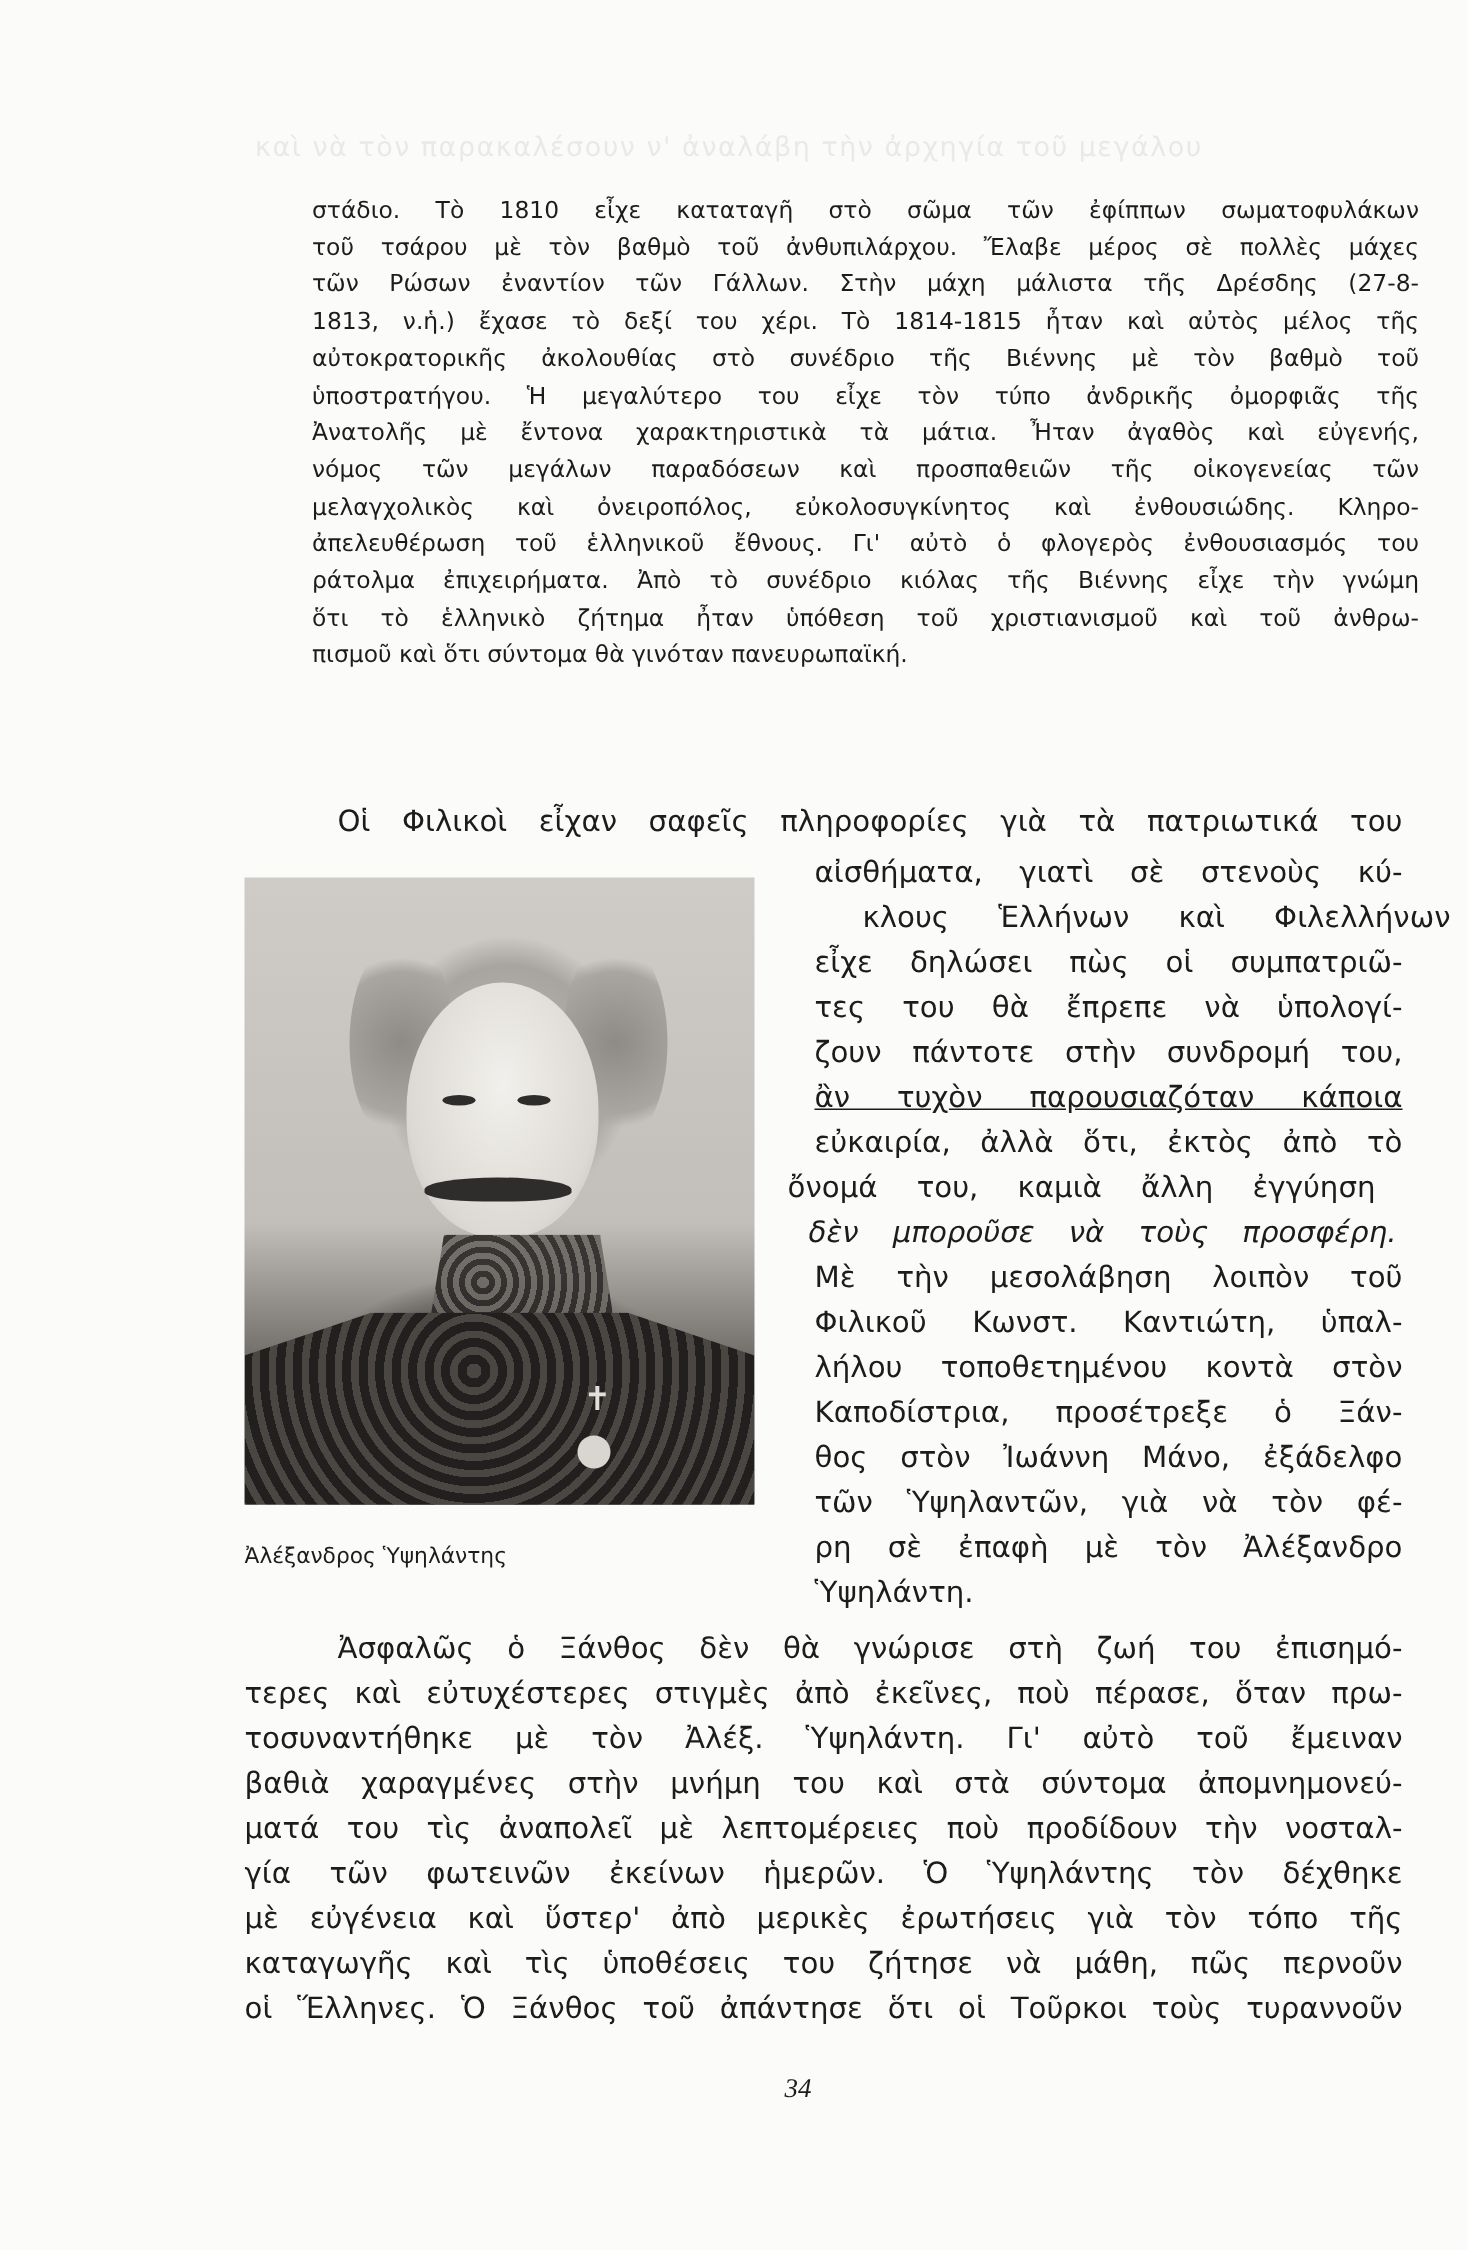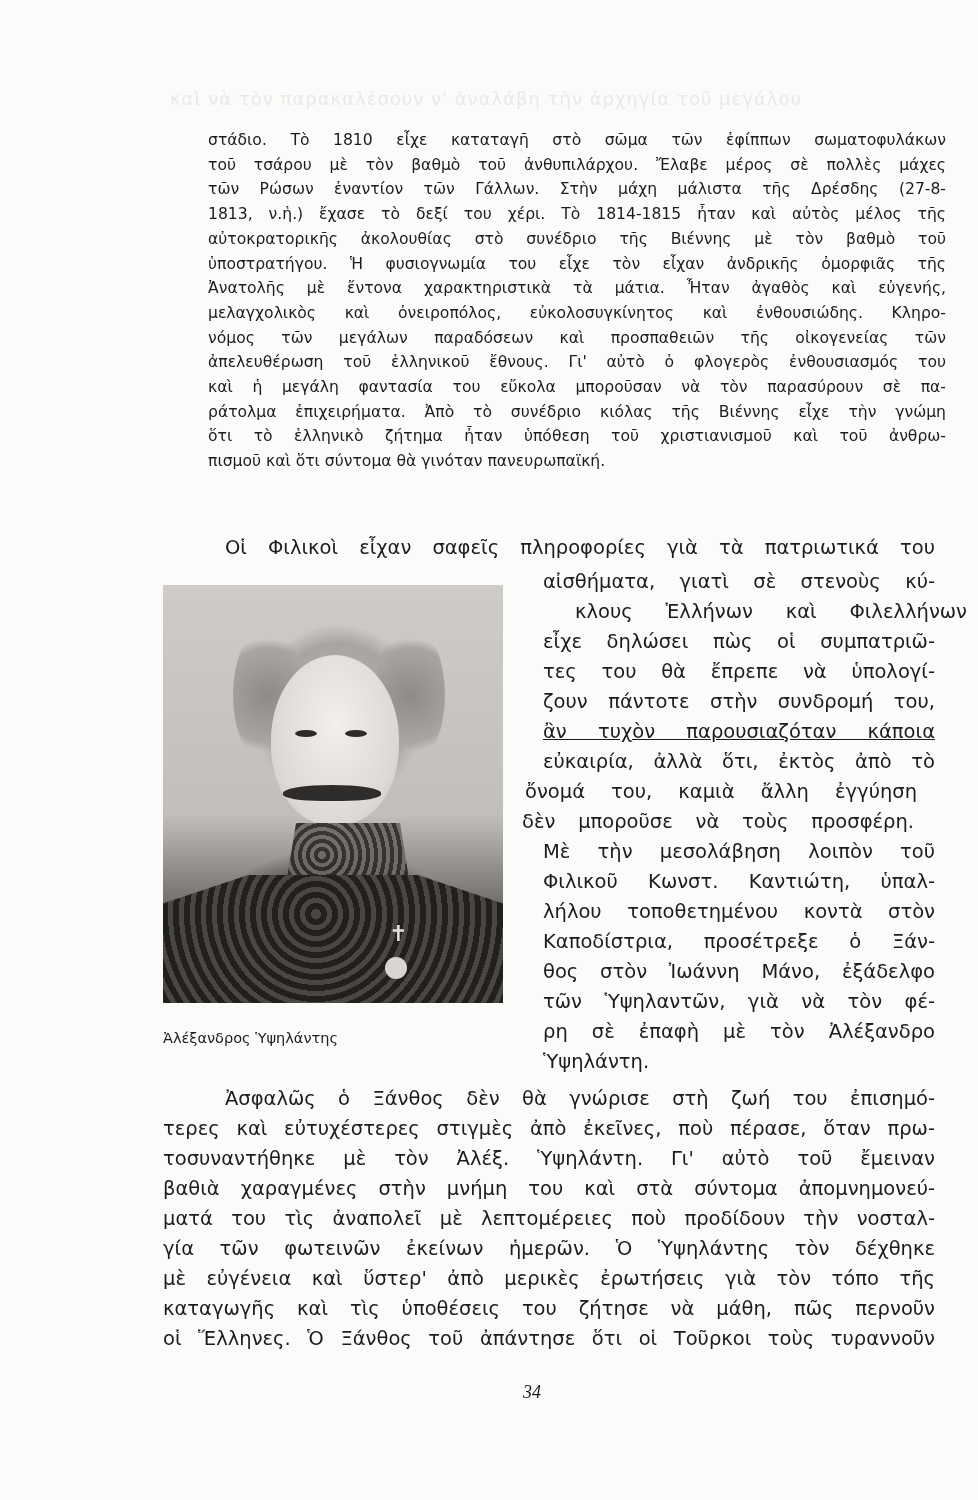--- a/index.html
+++ b/index.html
@@ -90,43 +90,42 @@
 <body>
 
 <div class="bleed">καὶ νὰ τὸν παρακαλέσουν ν' ἀναλάβη τὴν ἀρχηγία τοῦ μεγάλου</div>
 
 <div class="intro">
   <span class="line">στάδιο. Τὸ 1810 εἶχε καταταγῆ στὸ σῶμα τῶν ἐφίππων σωματοφυλάκων</span>
   <span class="line">τοῦ τσάρου μὲ τὸν βαθμὸ τοῦ ἀνθυπιλάρχου. Ἔλαβε μέρος σὲ πολλὲς μάχες</span>
   <span class="line">τῶν Ρώσων ἐναντίον τῶν Γάλλων. Στὴν μάχη μάλιστα τῆς Δρέσδης (27-8-</span>
   <span class="line">1813, ν.ἡ.) ἔχασε τὸ δεξί του χέρι. Τὸ 1814-1815 ἦταν καὶ αὐτὸς μέλος τῆς</span>
   <span class="line">αὐτοκρατορικῆς ἀκολουθίας στὸ συνέδριο τῆς Βιέννης μὲ τὸν βαθμὸ τοῦ</span>
-  <span class="line">ὑποστρατήγου. Ἡ φυσιογνωμία του εἶχε τὸν εἶχαν ἀνδρικῆς ὀμορφιᾶς τῆς</span>
+  <span class="line">ὑποστρατήγου. Ἡ μεγαλύτερο του εἶχε τὸν τύπο ἀνδρικῆς ὀμορφιᾶς τῆς</span>
   <span class="line">Ἀνατολῆς μὲ ἔντονα χαρακτηριστικὰ τὰ μάτια. Ἦταν ἀγαθὸς καὶ εὐγενής,</span>
+  <span class="line">νόμος τῶν μεγάλων παραδόσεων καὶ προσπαθειῶν τῆς οἰκογενείας τῶν</span>
   <span class="line">μελαγχολικὸς καὶ ὀνειροπόλος, εὐκολοσυγκίνητος καὶ ἐνθουσιώδης. Κληρο-</span>
-  <span class="line">νόμος τῶν μεγάλων παραδόσεων καὶ προσπαθειῶν τῆς οἰκογενείας τῶν</span>
   <span class="line">ἀπελευθέρωση τοῦ ἑλληνικοῦ ἔθνους. Γι' αὐτὸ ὁ φλογερὸς ἐνθουσιασμός του</span>
-  <span class="line">καὶ ἡ μεγάλη φαντασία του εὔκολα μποροῦσαν νὰ τὸν παρασύρουν σὲ πα-</span>
   <span class="line">ράτολμα ἐπιχειρήματα. Ἀπὸ τὸ συνέδριο κιόλας τῆς Βιέννης εἶχε τὴν γνώμη</span>
   <span class="line">ὅτι τὸ ἑλληνικὸ ζήτημα ἦταν ὑπόθεση τοῦ χριστιανισμοῦ καὶ τοῦ ἀνθρω-</span>
   <span class="line last">πισμοῦ καὶ ὅτι σύντομα θὰ γινόταν πανευρωπαϊκή.</span>
 </div>
 
 <div class="main-line justify" style="left:225px; top:536px; width:710px;">Οἱ Φιλικοὶ εἶχαν σαφεῖς πληροφορίες γιὰ τὰ πατριωτικά του</div>
 
 <div>
   <div class="main-line justify" style="left:543px; top:570px; width:392px;">αἰσθήματα, γιατὶ σὲ στενοὺς κύ-</div>
   <div class="main-line justify" style="left:543px; top:600px; width:392px;margin-left:32px;">κλους Ἑλλήνων καὶ Φιλελλήνων</div>
   <div class="main-line justify" style="left:543px; top:630px; width:392px;">εἶχε δηλώσει πὼς οἱ συμπατριῶ-</div>
   <div class="main-line justify" style="left:543px; top:660px; width:392px;">τες του θὰ ἔπρεπε νὰ ὑπολογί-</div>
   <div class="main-line justify" style="left:543px; top:690px; width:392px;">ζουν πάντοτε στὴν συνδρομή του,</div>
   <div class="main-line justify" style="left:543px; top:720px; width:392px;text-decoration:underline;">ἂν τυχὸν παρουσιαζόταν κάποια</div>
   <div class="main-line justify" style="left:543px; top:750px; width:392px;">εὐκαιρία, ἀλλὰ ὅτι, ἐκτὸς ἀπὸ τὸ</div>
   <div class="main-line justify" style="left:525px; top:780px; width:392px;">ὄνομά του, καμιὰ ἄλλη ἐγγύηση</div>
-  <div class="main-line justify" style="left:522px; top:810px; width:392px;">δὲν μποροῦσε νὰ τοὺς προσφέρη.</div>
+  <div class="main-line justify" style="left:539px; top:810px; width:392px;font-style:italic;">δὲν μποροῦσε νὰ τοὺς προσφέρη.</div>
   <div class="main-line justify" style="left:543px; top:840px; width:392px;">Μὲ τὴν μεσολάβηση λοιπὸν τοῦ</div>
   <div class="main-line justify" style="left:543px; top:870px; width:392px;">Φιλικοῦ Κωνστ. Καντιώτη, ὑπαλ-</div>
   <div class="main-line justify" style="left:543px; top:900px; width:392px;">λήλου τοποθετημένου κοντὰ στὸν</div>
   <div class="main-line justify" style="left:543px; top:930px; width:392px;">Καποδίστρια, προσέτρεξε ὁ Ξάν-</div>
   <div class="main-line justify" style="left:543px; top:960px; width:392px;">θος στὸν Ἰωάννη Μάνο, ἐξάδελφο</div>
   <div class="main-line justify" style="left:543px; top:990px; width:392px;">τῶν Ὑψηλαντῶν, γιὰ νὰ τὸν φέ-</div>
   <div class="main-line justify" style="left:543px; top:1020px; width:392px;">ρη σὲ ἐπαφὴ μὲ τὸν Ἀλέξανδρο</div>
   <div class="main-line" style="left:543px; top:1050px;">Ὑψηλάντη.</div>
 </div>
 

